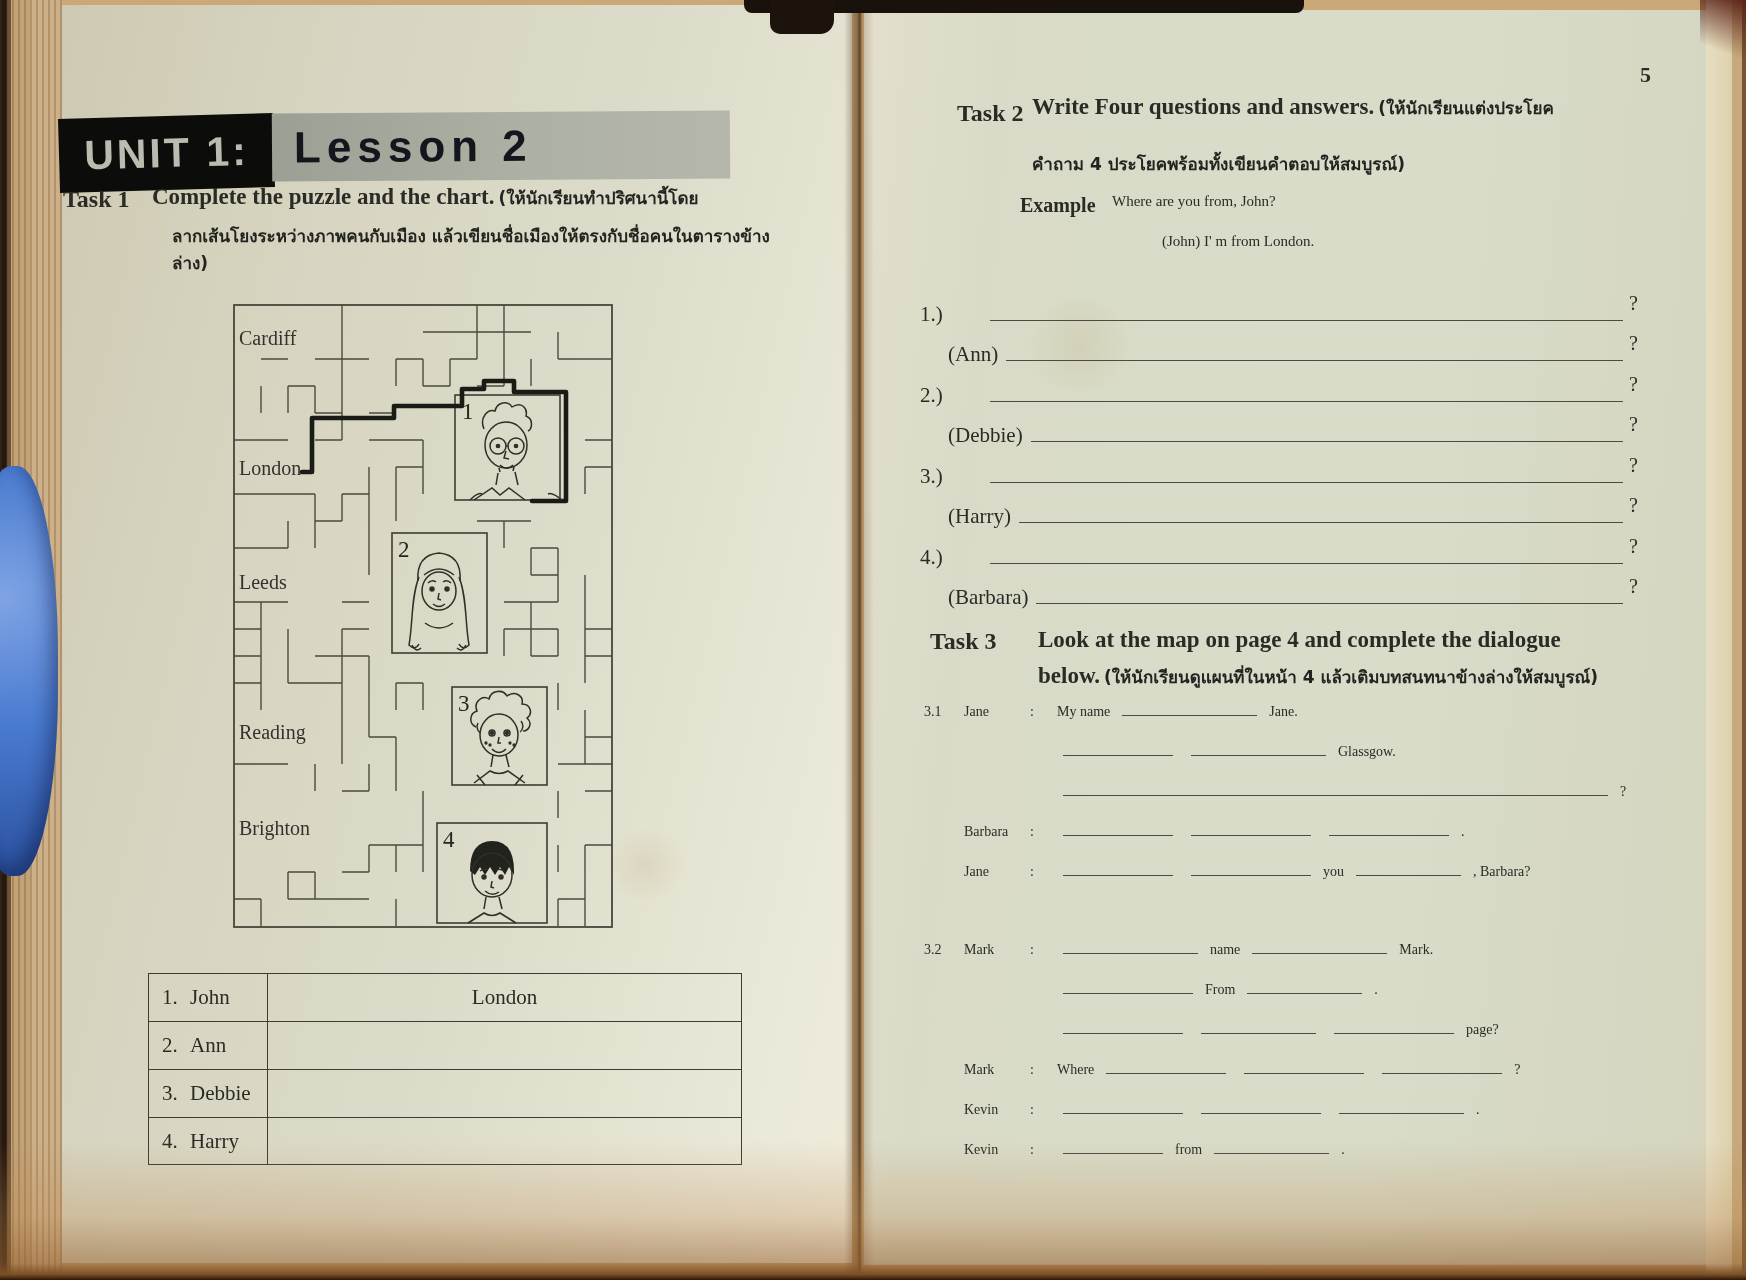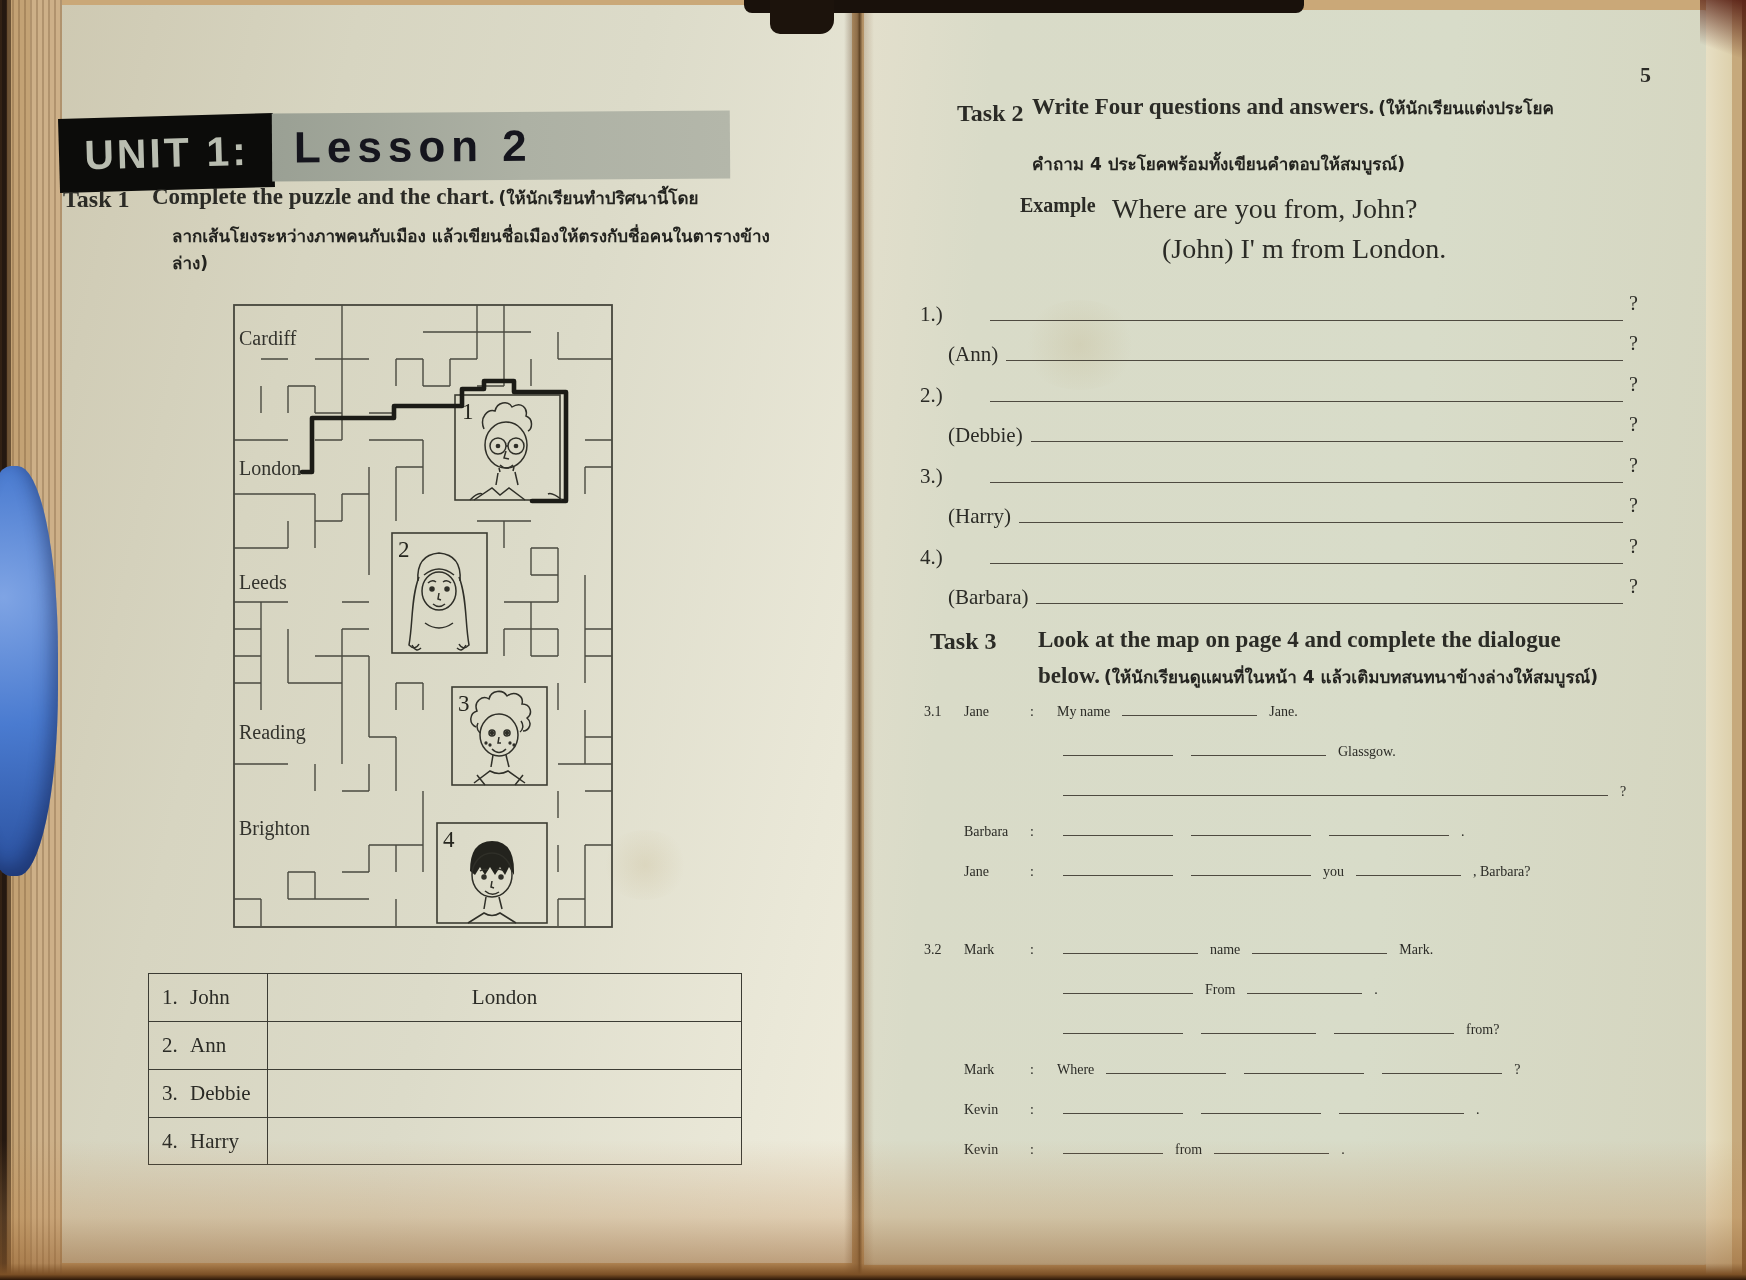--- a/index.html
+++ b/index.html
@@ -66,21 +66,21 @@
   .dlgrow .dnum{display:inline-block;width:40px;}
   .dlgrow .dspk{display:inline-block;width:66px;}
   .dlgrow .dcol{display:inline-block;width:24px;}
   .useg{display:inline-block;height:3px;border-bottom:1.4px solid #4e4a40;margin:0 9px;}
   .tseg{margin:0 3px;}
   
   #maze-svg{left:222px;top:293px;}
   #maze-svg text.city{font-size:20px;fill:#33332d;font-family:"Liberation Serif","DejaVu Serif",serif;}
   #maze-svg text.fig{font-size:23px;fill:#26261f;font-family:"Liberation Serif","DejaVu Serif",serif;}
   .pagenum{font-weight:bold;font-size:22px;}
-  .bodytxt{font-size:28px;text-align:center;}
+  .bodytxt{font-size:15px;text-align:center;}
 </style>
 </head>
 <body>
 
 <div id="scene">
 
   <div class="abs" id="page-left"></div>
   <div class="abs" id="page-right"></div>
   <div class="abs" id="spine"></div>
   <div class="abs" id="gutter-top"></div>
@@ -291,20 +291,20 @@
   <div class="abs dlg" id="dialogue-1" style="left:924px;top:704px;width:740px;">
       <div class="dlgrow"><span class="dnum">3.1</span><span class="dspk">Jane</span><span class="dcol">:</span><span class="tseg">My  name</span><span class="useg" style="width: 135px;"></span><span class="tseg">Jane.</span></div>
       <div class="dlgrow"><span class="dnum"></span><span class="dspk"></span><span class="dcol"></span><span class="useg" style="width: 110px;"></span><span class="useg" style="width: 135px;"></span><span class="tseg">Glassgow.</span></div>
       <div class="dlgrow"><span class="dnum"></span><span class="dspk"></span><span class="dcol"></span><span class="useg" style="width: 545px;"></span><span class="tseg">?</span></div>
       <div class="dlgrow"><span class="dnum"></span><span class="dspk">Barbara</span><span class="dcol">:</span><span class="useg" style="width: 110px;"></span><span class="useg" style="width: 120px;"></span><span class="useg" style="width: 120px;"></span><span class="tseg">.</span></div>
       <div class="dlgrow"><span class="dnum"></span><span class="dspk">Jane</span><span class="dcol">:</span><span class="useg" style="width: 110px;"></span><span class="useg" style="width: 120px;"></span><span class="tseg">you</span><span class="useg" style="width: 105px;"></span><span class="tseg">,  Barbara?</span></div>
     </div>
   <div class="abs dlg" id="dialogue-2" style="left:924px;top:942px;width:740px;">
       <div class="dlgrow"><span class="dnum">3.2</span><span class="dspk">Mark</span><span class="dcol">:</span><span class="useg" style="width: 135px;"></span><span class="tseg">name</span><span class="useg" style="width: 135px;"></span><span class="tseg">Mark.</span></div>
       <div class="dlgrow"><span class="dnum"></span><span class="dspk"></span><span class="dcol"></span><span class="useg" style="width: 130px;"></span><span class="tseg">From</span><span class="useg" style="width: 115px;"></span><span class="tseg">.</span></div>
-      <div class="dlgrow"><span class="dnum"></span><span class="dspk"></span><span class="dcol"></span><span class="useg" style="width: 120px;"></span><span class="useg" style="width: 115px;"></span><span class="useg" style="width: 120px;"></span><span class="tseg">from?</span></div>
+      <div class="dlgrow"><span class="dnum"></span><span class="dspk"></span><span class="dcol"></span><span class="useg" style="width: 120px;"></span><span class="useg" style="width: 115px;"></span><span class="useg" style="width: 120px;"></span><span class="tseg">page?</span></div>
       <div class="dlgrow"><span class="dnum"></span><span class="dspk">Mark</span><span class="dcol">:</span><span class="tseg">Where</span><span class="useg" style="width: 120px;"></span><span class="useg" style="width: 120px;"></span><span class="useg" style="width: 120px;"></span><span class="tseg">?</span></div>
       <div class="dlgrow"><span class="dnum"></span><span class="dspk">Kevin</span><span class="dcol">:</span><span class="useg" style="width: 120px;"></span><span class="useg" style="width: 120px;"></span><span class="useg" style="width: 125px;"></span><span class="tseg">.</span></div>
       <div class="dlgrow"><span class="dnum"></span><span class="dspk">Kevin</span><span class="dcol">:</span><span class="useg" style="width: 100px;"></span><span class="tseg">from</span><span class="useg" style="width: 115px;"></span><span class="tseg">.</span></div>
     </div>
 
   <div class="abs" id="bottom-shade"></div>
 </div>
 
 </body></html>

